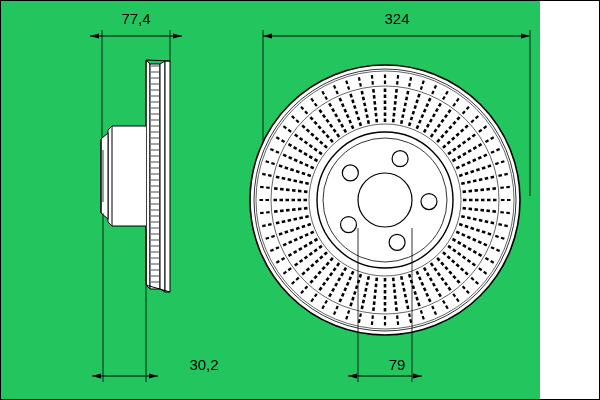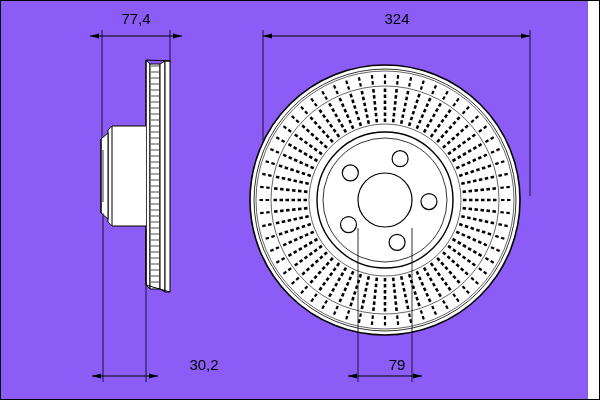--- a/index.html
+++ b/index.html
@@ -8,23 +8,23 @@
     background: #ffffff;
   }
   body {
     width: 600px;
     height: 400px;
     font-family: "Liberation Sans", sans-serif;
     overflow: hidden;
   }
   #stage {
     position: relative;
-    width: 588px;
+    width: 540px;
     height: 400px;
-    background: #8b5cf6;
+    background: #22c55e;
   }
   svg#drawing {
     position: absolute;
     left: 0;
     top: 0;
     width: 600px;
     height: 400px;
     display: block;
   }
   .dimtext {

